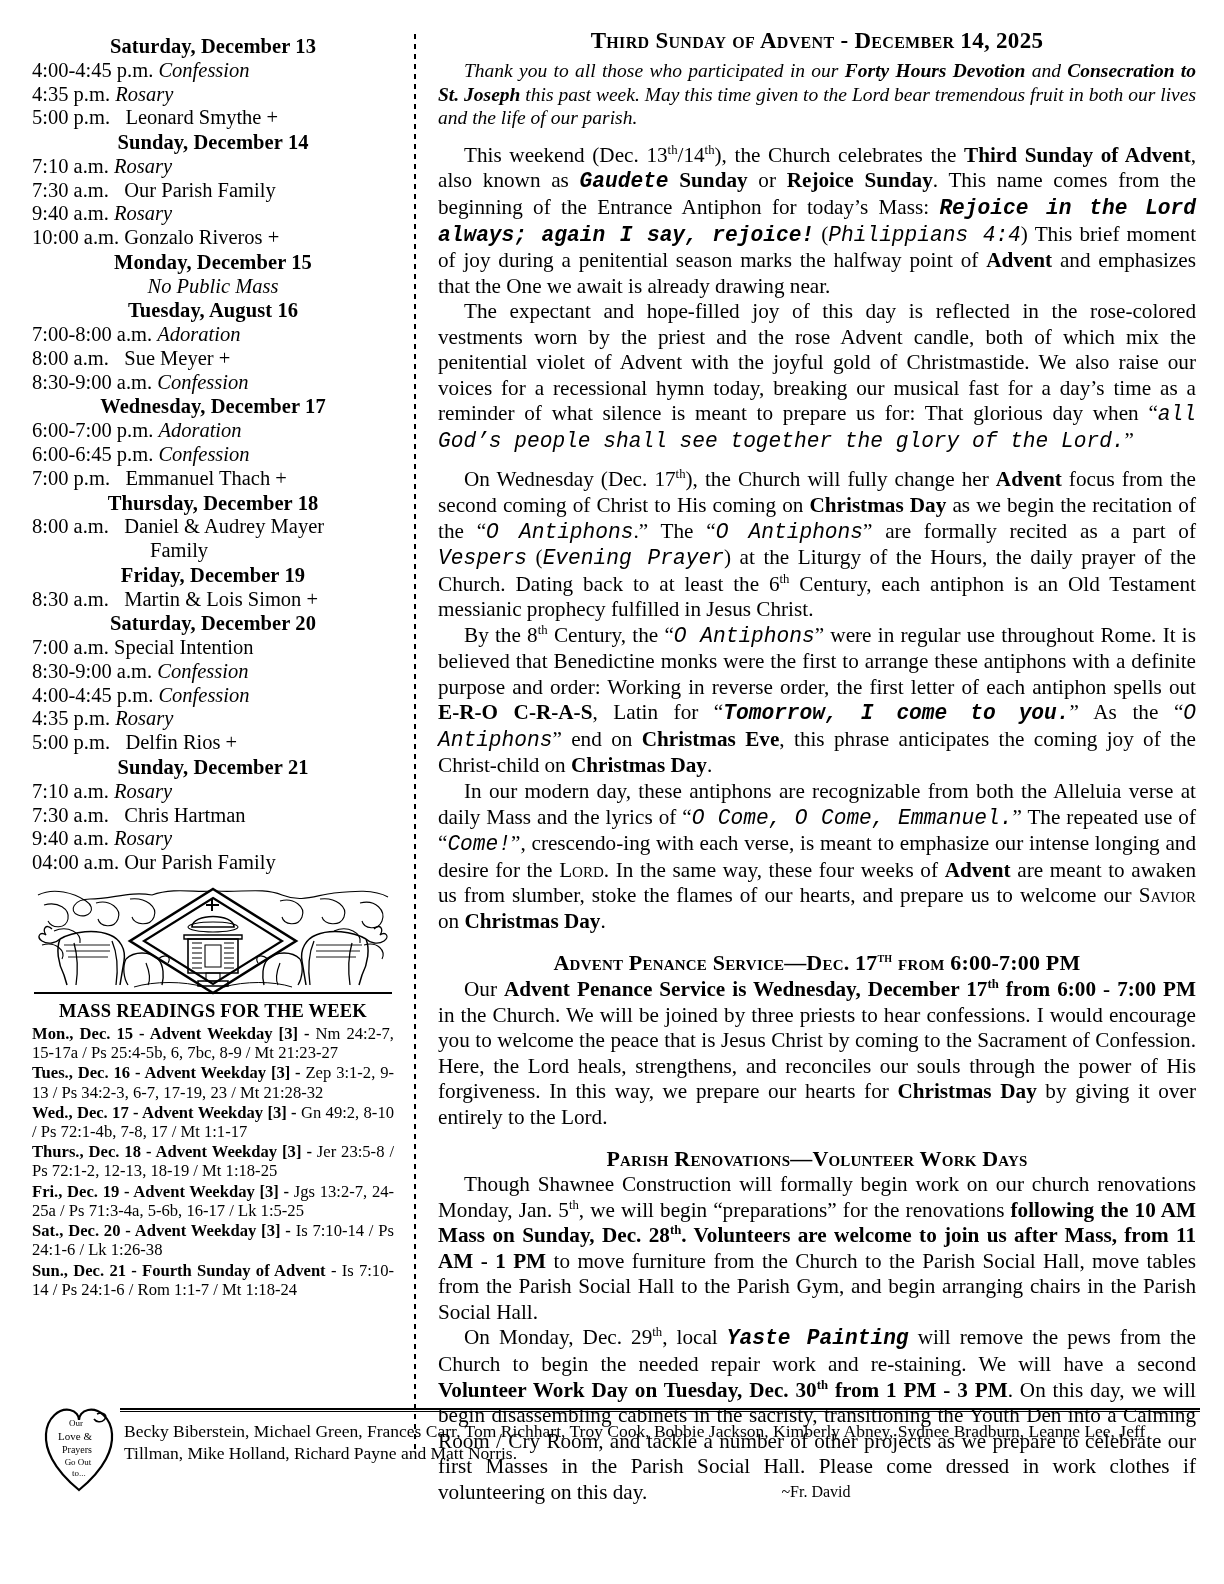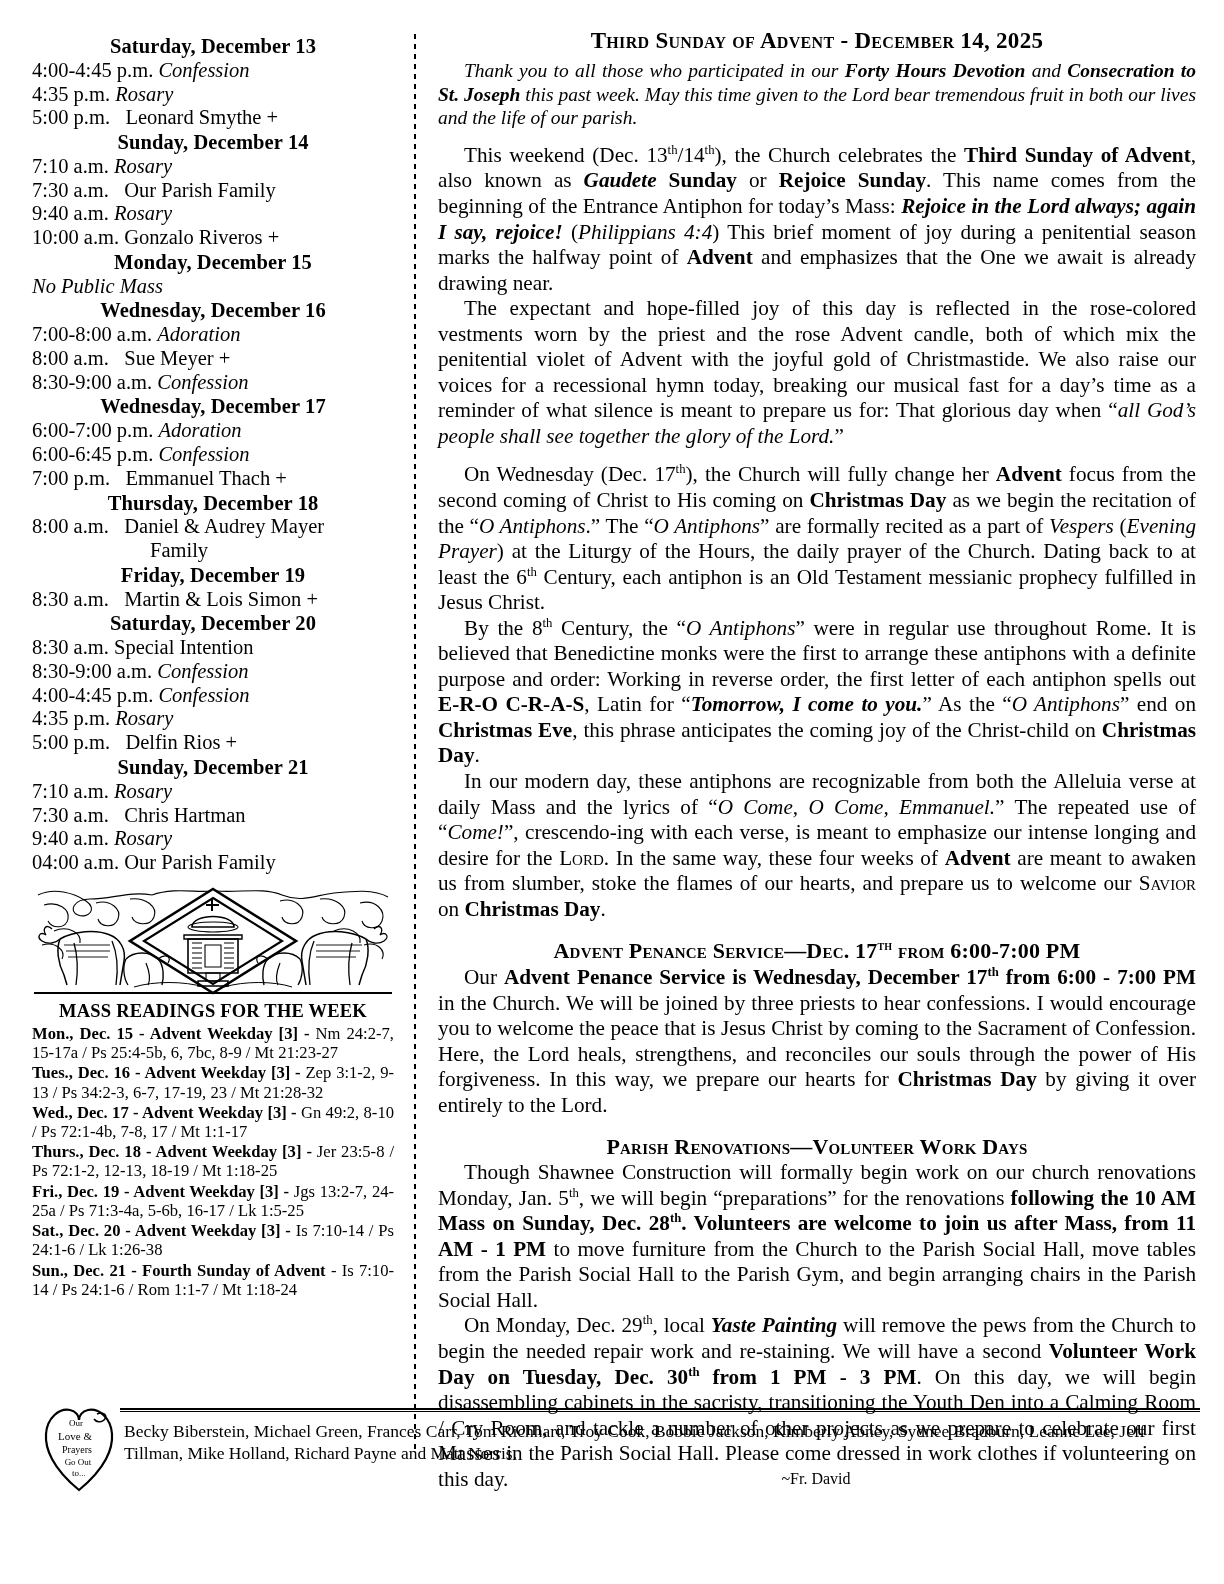--- a/index.html
+++ b/index.html
@@ -24,21 +24,21 @@
   }
   .right-col { flex:1 1 auto; padding:0 4px 0 10px; }
 
   .day-head {
     font-weight:bold; font-size:20.5px; text-align:center;
     line-height:1.16; margin:1px 0 0 0; letter-spacing:.1px;
   }
   .mass-line { font-size:20.5px; line-height:1.16; margin:0; white-space:pre-wrap; }
   .mass-line .it { font-style:italic; }
   .mass-line.indent2 { padding-left:118px; }
-  .mass-line.noindent { font-style:italic; }
+  .mass-line.noindent { font-style:italic;text-align:center; }
 
   .cut { margin:10px 0 4px 0; text-align:center; }
   .cut svg { display:block; width:358px; height:112px; margin:0 auto; }
 
   .readings-title {
     text-align:center; font-weight:bold; font-size:18.5px;
     letter-spacing:.2px; margin:2px 0 2px 0;
   }
   .reading {
     font-size:16.6px; line-height:1.16; text-align:justify;
@@ -56,21 +56,21 @@
     font-style:italic; font-size:19.5px; line-height:1.19;
     text-align:justify; text-indent:26px; margin:0 0 14px 0;
   }
   .sub-note b { font-weight:bold; }
   p.body {
     font-size:21.2px; line-height:1.205; text-align:justify;
     text-indent:26px; margin:0; hyphens:none;
   }
   p.body.gap { margin-top:13px; }
   p.body b { font-weight:bold; }
-  p.body i { font-style:italic; }
+  p.body i { font-style:italic;font-family:Liberation Mono, monospace; }
   p.body b i, p.body i b { font-weight:bold; font-style:italic; }
   p.body sup { font-size:.6em; vertical-align:super; line-height:0; }
   .sc { font-variant:small-caps; }
 
   .section-head {
     text-align:center; font-weight:bold; font-size:22px;
     font-variant:small-caps; letter-spacing:.2px;
     margin:16px 0 1px 0; line-height:1.12;
   }
   .section-head sup { font-size:.62em; vertical-align:super; }
@@ -102,35 +102,35 @@
           <div class="mass-line">4:00-4:45 p.m. <span class="it">Confession</span></div>
           <div class="mass-line">4:35 p.m. <span class="it">Rosary</span></div>
           <div class="mass-line">5:00 p.m.   Leonard Smythe +</div>
           <div class="day-head">Sunday, December 14</div>
           <div class="mass-line">7:10 a.m. <span class="it">Rosary</span></div>
           <div class="mass-line">7:30 a.m.   Our Parish Family</div>
           <div class="mass-line">9:40 a.m. <span class="it">Rosary</span></div>
           <div class="mass-line">10:00 a.m. Gonzalo Riveros +</div>
           <div class="day-head">Monday, December 15</div>
           <div class="mass-line noindent">No Public Mass</div>
-          <div class="day-head">Wednesday, December 16</div>
+          <div class="day-head">Tuesday, August 16</div>
           <div class="mass-line">7:00-8:00 a.m. <span class="it">Adoration</span></div>
           <div class="mass-line">8:00 a.m.   Sue Meyer +</div>
           <div class="mass-line">8:30-9:00 a.m. <span class="it">Confession</span></div>
           <div class="day-head">Wednesday, December 17</div>
           <div class="mass-line">6:00-7:00 p.m. <span class="it">Adoration</span></div>
           <div class="mass-line">6:00-6:45 p.m. <span class="it">Confession</span></div>
           <div class="mass-line">7:00 p.m.   Emmanuel Thach +</div>
           <div class="day-head">Thursday, December 18</div>
           <div class="mass-line">8:00 a.m.   Daniel &amp; Audrey Mayer</div>
           <div class="mass-line indent2">Family</div>
           <div class="day-head">Friday, December 19</div>
           <div class="mass-line">8:30 a.m.   Martin &amp; Lois Simon +</div>
           <div class="day-head">Saturday, December 20</div>
-          <div class="mass-line">8:30 a.m. Special Intention</div>
+          <div class="mass-line">7:00 a.m. Special Intention</div>
           <div class="mass-line">8:30-9:00 a.m. <span class="it">Confession</span></div>
           <div class="mass-line">4:00-4:45 p.m. <span class="it">Confession</span></div>
           <div class="mass-line">4:35 p.m. <span class="it">Rosary</span></div>
           <div class="mass-line">5:00 p.m.   Delfin Rios +</div>
           <div class="day-head">Sunday, December 21</div>
           <div class="mass-line">7:10 a.m. <span class="it">Rosary</span></div>
           <div class="mass-line">7:30 a.m.   Chris Hartman</div>
           <div class="mass-line">9:40 a.m. <span class="it">Rosary</span></div>
           <div class="mass-line">04:00 a.m. Our Parish Family</div>
         </div>

